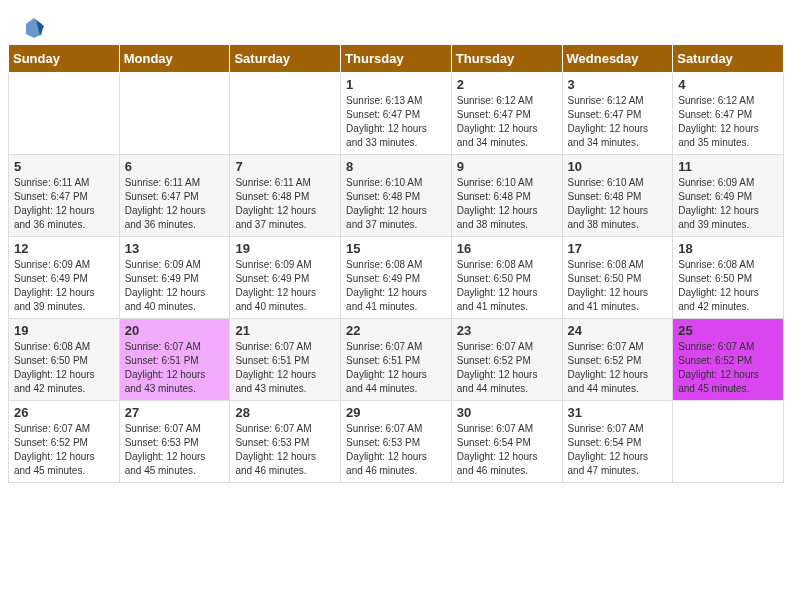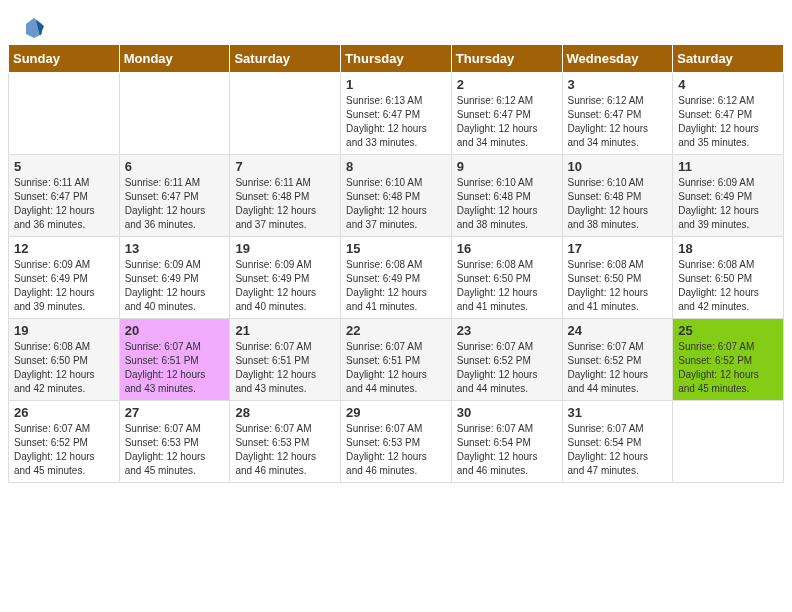--- a/index.html
+++ b/index.html
@@ -298,21 +298,21 @@
 Daylight: 12 hours
 and 44 minutes.</div>
           </td>
           <td style="background: rgb(245, 245, 245);">
             <span class="day-number">24</span>
             <div class="day-info" style="white-space: pre-line;">Sunrise: 6:07 AM
 Sunset: 6:52 PM
 Daylight: 12 hours
 and 44 minutes.</div>
           </td>
-          <td style="background: #84cc16;">
+          <td style="background: #d946ef;">
             <span class="day-number">25</span>
             <div class="day-info" style="white-space: pre-line;">Sunrise: 6:07 AM
 Sunset: 6:52 PM
 Daylight: 12 hours
 and 45 minutes.</div>
           </td>
         </tr>
         <tr>
           <td>
             <span class="day-number">26</span>

